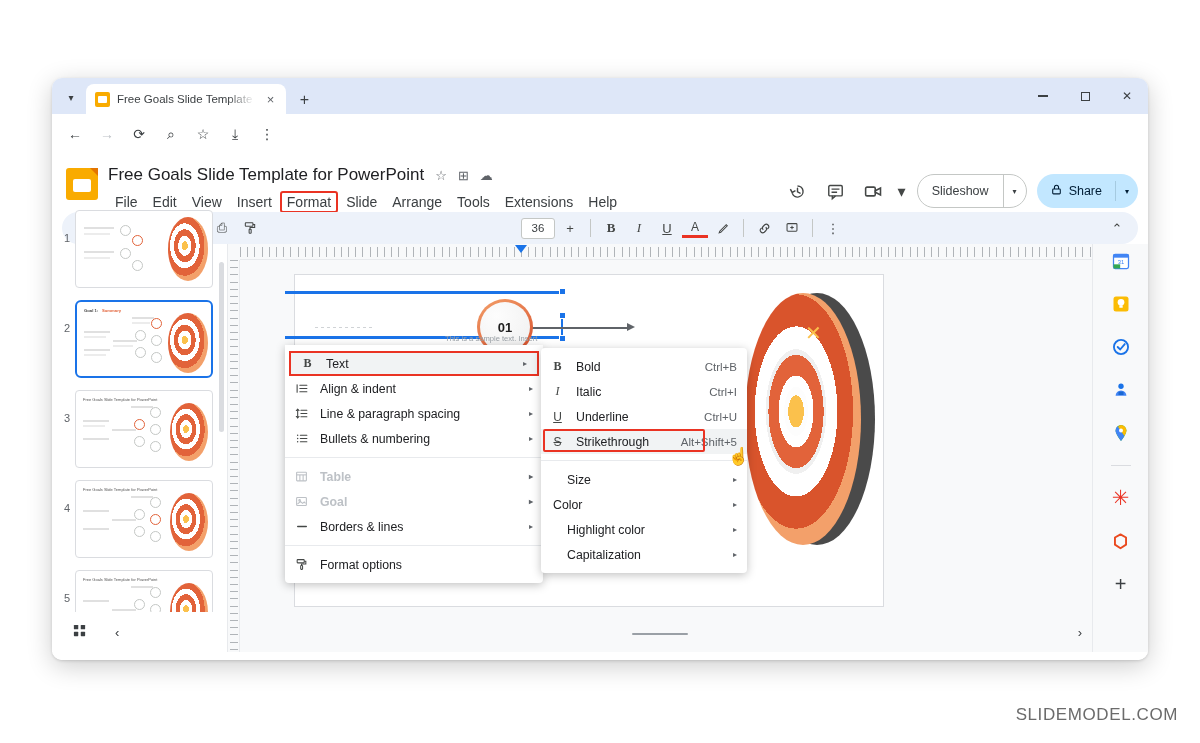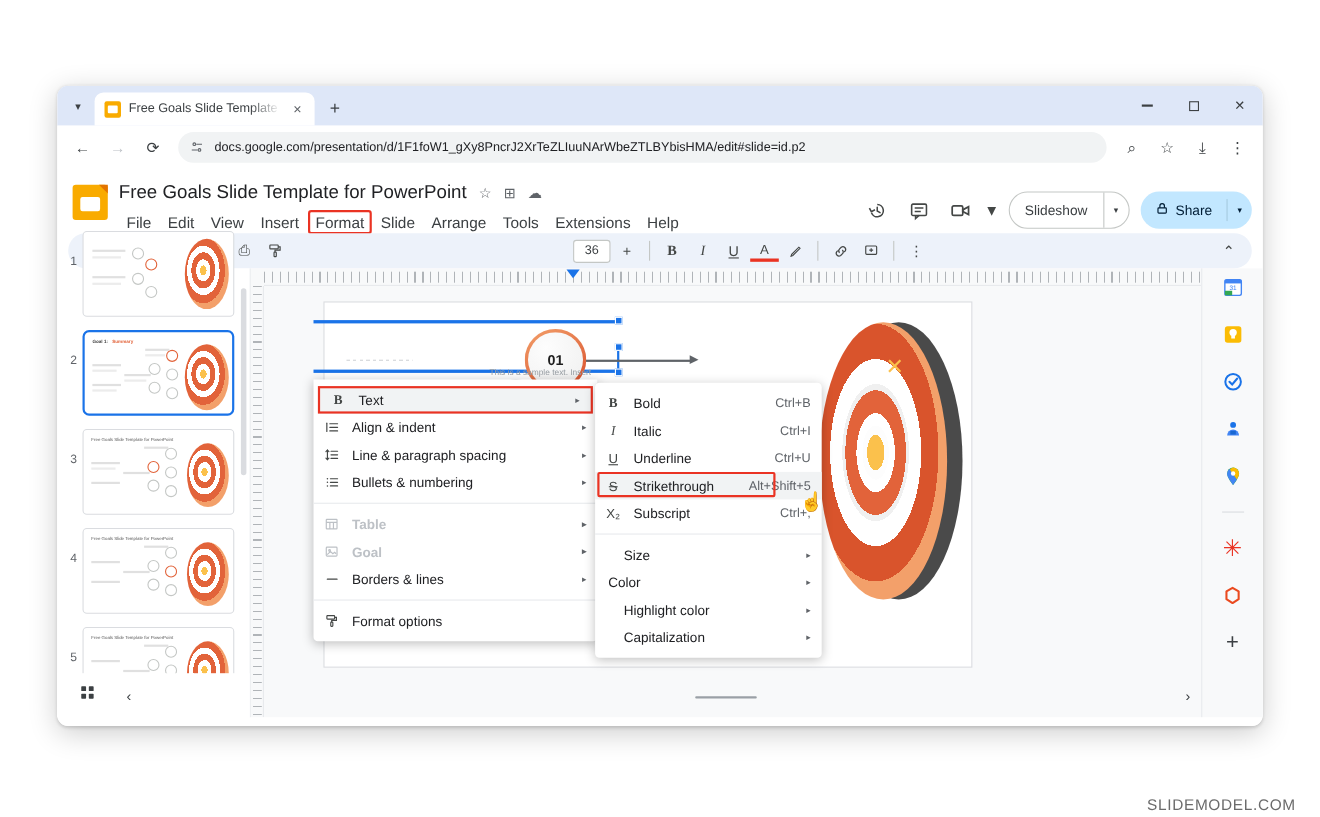--- a/index.html
+++ b/index.html
@@ -261,22 +261,22 @@
   .menu-div { height:1px; background:#e8eaed; margin: 6px 0; }
   .mi.boxed-wide { border: 2px solid #ea3323; margin: 0 4px; }
 
   #cursor {
     position:absolute; left: 676px; top: 292px; z-index: 60;
     font-size: 17px; color:#3c4043;
   }
 
   
   #watermark {
-    position:absolute; right: 22px; bottom: 4px;
-    font-size: 14px; color:#6b6b6b; letter-spacing: 0.6px;
+    position:absolute; right: 22px; bottom: 18px;
+    font-size: 17px; color:#6b6b6b; letter-spacing: 0.6px;
   }
 </style>
 </head>
 <body>
 
 <div id="browser-window">
 
   <div id="tab-strip">
     <div class="tabstrip-chevron">▾</div>
     <div class="chrome-tab">
@@ -293,29 +293,20 @@
           <div class="win-box"></div>
         </div>
       <div class="win-btn">✕</div>
     </div>
   </div>
 
   <div id="omnibox-row">
     <div class="nav-btn">←</div>
     <div class="nav-btn disabled">→</div>
     <div class="nav-btn">⟳</div>
-    <div id="omnibox">
-      <svg width="14" height="14" viewBox="0 0 24 24">
-        <circle cx="8" cy="7" r="2.1" fill="none" stroke="#5f6368" stroke-width="1.7"></circle>
-        <line x1="11" y1="7" x2="20" y2="7" stroke="#5f6368" stroke-width="1.7"></line>
-        <circle cx="16" cy="16" r="2.1" fill="none" stroke="#5f6368" stroke-width="1.7"></circle>
-        <line x1="4" y1="16" x2="13" y2="16" stroke="#5f6368" stroke-width="1.7"></line>
-      </svg>
-      <span class="url">docs.google.com/presentation/d/1F1foW1_gXy8PncrJ2XrTeZLIuuNArWbeZTLBYbisHMA/edit#slide=id.p2</span>
-    </div>
     <div class="omni-right">
       <div class="nav-btn">⌕</div>
       <div class="nav-btn">☆</div>
       <div class="nav-btn">⤓</div>
       <div class="nav-btn">⋮</div>
     </div>
   </div>
 
   <div id="slides-app">
 
@@ -788,25 +779,20 @@
         <span class="micon" style="text-decoration:underline">U</span>
         <span class="mlabel">Underline</span>
         <span class="maccel">Ctrl+U</span>
       </div>
       <div class="mi hover" style="position:relative">
         <span style="position:absolute;left:2px;top:0px;width:162px;height:23px;border:2px solid #ea3323;border-radius:2px;pointer-events:none"></span>
         <span class="micon" style="text-decoration:line-through">S</span>
         <span class="mlabel">Strikethrough</span>
         <span class="maccel">Alt+Shift+5</span>
       </div>
-      <div class="mi">
-        <span class="micon">X₂</span>
-        <span class="mlabel">Subscript</span>
-        <span class="maccel">Ctrl+,</span>
-      </div>
       <div class="menu-div"></div>
       <div class="mi" style="padding-left:26px">
         <span class="mlabel">Size</span>
         <span class="marrow">▸</span>
       </div>
       <div class="mi" style="padding-left:12px">
         <span class="mlabel">Color</span>
         <span class="marrow">▸</span>
       </div>
       <div class="mi" style="padding-left:26px">

